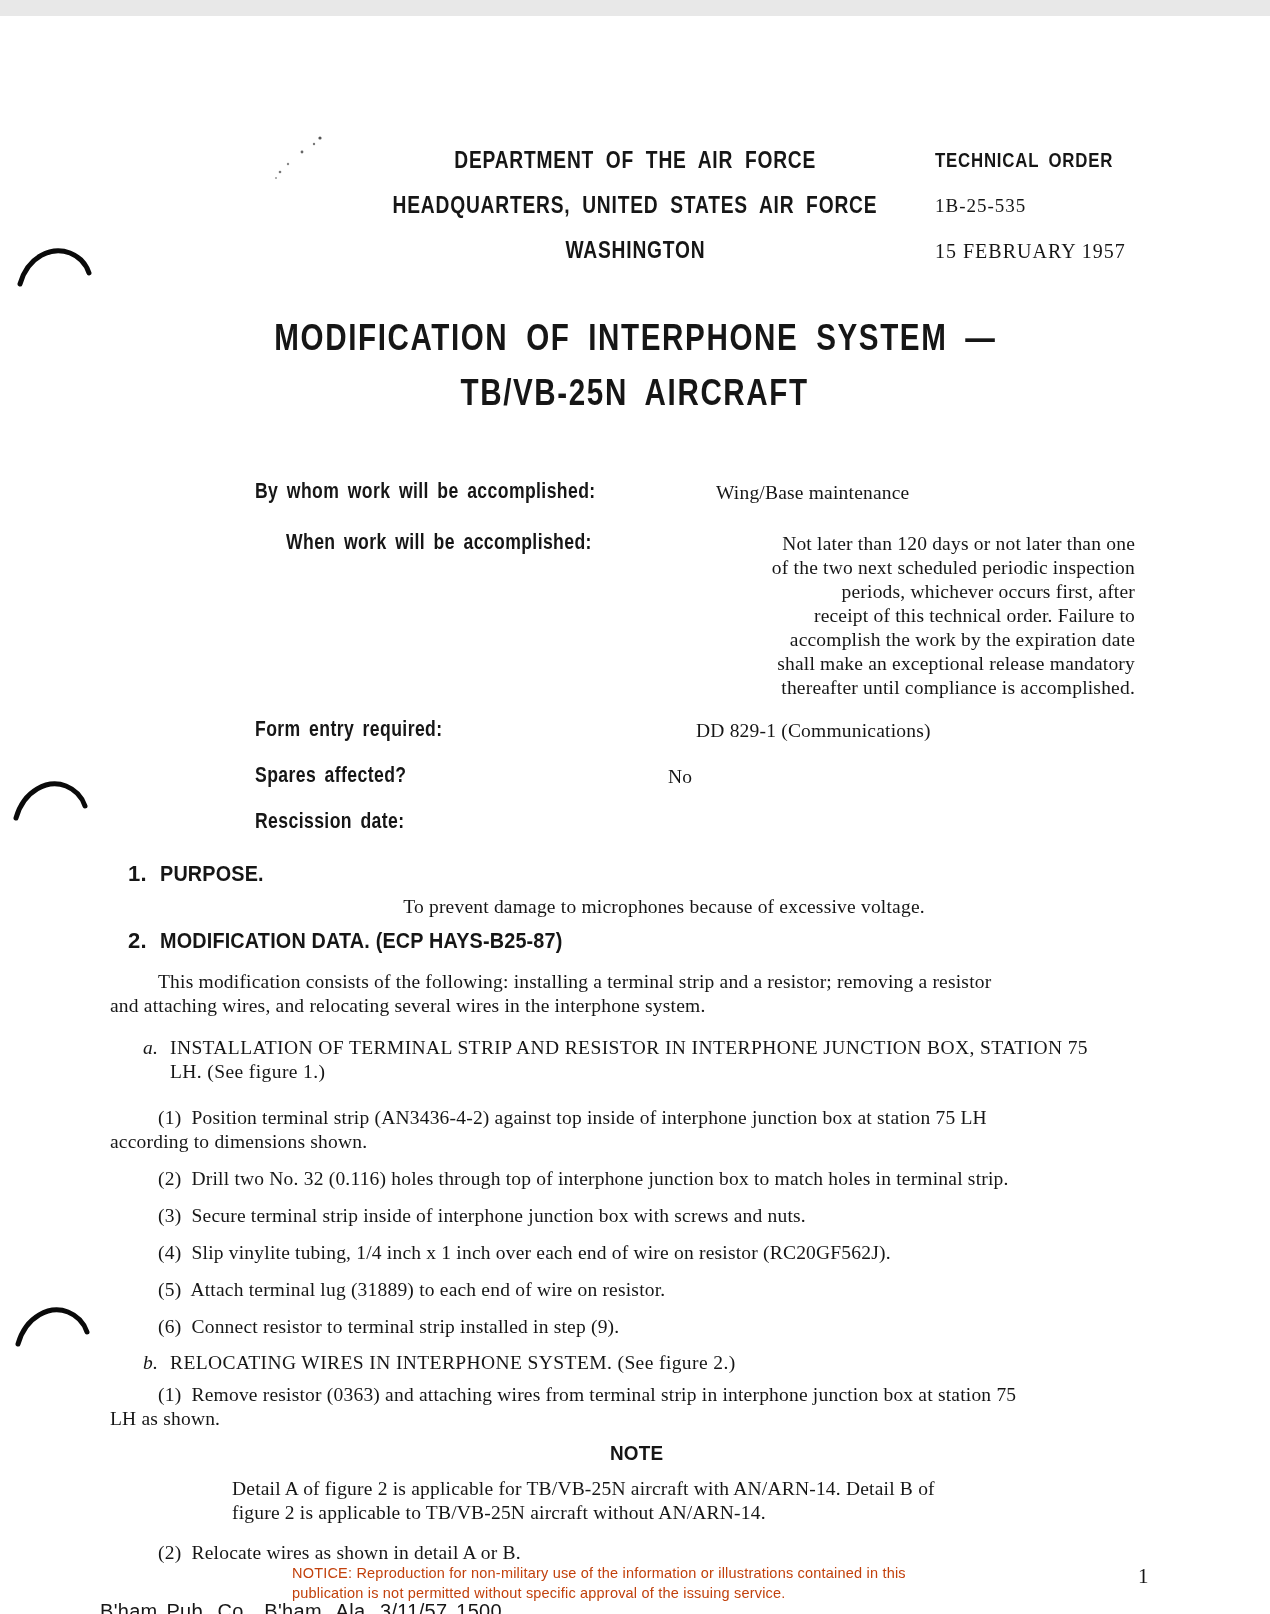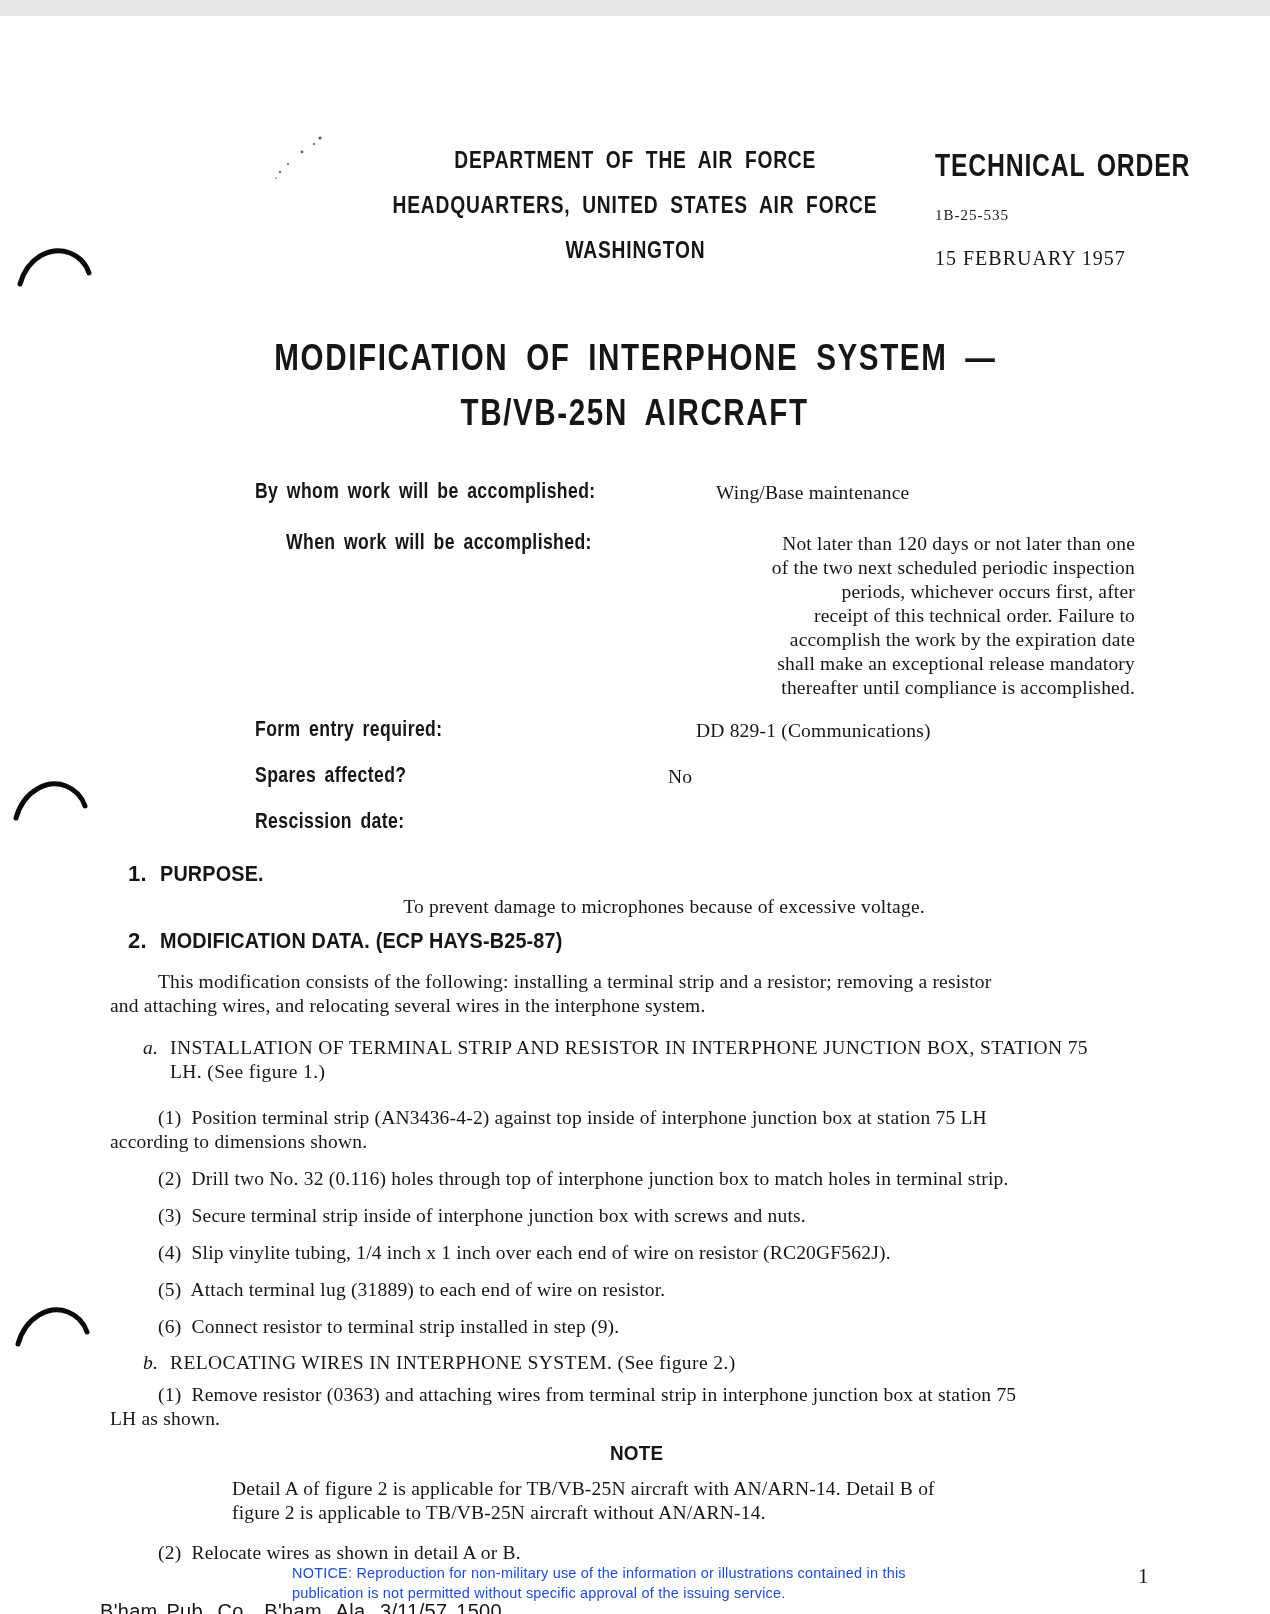--- a/index.html
+++ b/index.html
@@ -9,26 +9,26 @@
     font-family:"Liberation Serif", serif;
   }
   .gothic { font-family:"Liberation Sans", sans-serif; font-weight:bold; }
   .cond  { display:inline-block; transform:scaleX(0.8); transform-origin:center; white-space:nowrap; }
   .cond-l{ display:inline-block; transform:scaleX(0.8); transform-origin:left center; white-space:nowrap; }
 
   
   .hdr-center { position:absolute; left:260px; top:130px; width:750px; text-align:center; }
   .hdr-center .hline { font-size:24px; letter-spacing:1px; word-spacing:7px; margin-bottom:17px; }
   .hdr-right { position:absolute; left:935px; top:132px; width:310px; }
-  .to-label { font-size:31px; letter-spacing:1px; word-spacing:5px; }
-  .to-num   { font-size:15px; margin-top:23px; letter-spacing:1px; }
+  .to-label { font-size:21px; letter-spacing:1px; word-spacing:5px; }
+  .to-num   { font-size:19px; margin-top:23px; letter-spacing:1px; }
   .to-date  { font-size:20px; margin-top:23px; letter-spacing:1px; }
 
   
-  .doc-title { position:absolute; left:0; top:321px; width:1270px; text-align:center; }
+  .doc-title { position:absolute; left:0; top:301px; width:1270px; text-align:center; }
   .doc-title .t1 { font-size:37px; letter-spacing:2px; word-spacing:10px; }
   .doc-title .t2 { font-size:37px; letter-spacing:2px; word-spacing:10px; margin-top:13px; }
 
   
   .info { position:absolute; left:255px; top:462px; width:880px; }
   .info-row { display:grid; grid-template-columns:413px 1fr; align-items:start; }
   .info-label { font-size:22px; word-spacing:4px; letter-spacing:0.5px; }
   .info-value { font-size:19.5px; line-height:24px; white-space:pre-line; padding-top:3px; letter-spacing:0.2px; }
   .r1 { margin-top:0;gap:48px; } .r2 { margin-top:24px;text-align:right; } .r3 { margin-top:16px;gap:28px; }
   .r4 { margin-top:19px; } .r5 { margin-top:19px; }
@@ -45,21 +45,21 @@
   .sub-title { white-space:pre-line; letter-spacing:0.4px; }
   .step { margin:13px 0 0 0; text-indent:48px; }
   .step .stext { white-space:pre-line; }
   .mt-lg { margin-top:22px; }
   .note-head { text-align:center; margin-top:10px; font-size:21px; }
   .note-body { margin:12px 0 0 122px; width:800px; white-space:pre-line; }
 
   
   .notice { position:absolute; left:292px; top:1547px; width:710px;
     font-family:"Liberation Sans", sans-serif; font-size:14.5px; line-height:20px;
-    white-space:pre-line; letter-spacing:0.2px; color:#1d4ed8; }
+    white-space:pre-line; letter-spacing:0.2px; color:#c2410c; }
   .page-num { position:absolute; left:1138px; top:1548px; font-size:21px; }
   .printer { position:absolute; left:100px; top:1584px;
     font-family:"Liberation Sans", sans-serif; font-size:20px; letter-spacing:0.3px; word-spacing:3px; }
 
   
   .arc { position:absolute; }
   .edge-thin { position:absolute; left:8px; right:0; bottom:13px; height:3px; background:#050505; }
   .edge-thick { position:absolute; left:0; right:0; bottom:0; height:9px; background:#050505; }
   .speckle { position:absolute; }
 </style>

